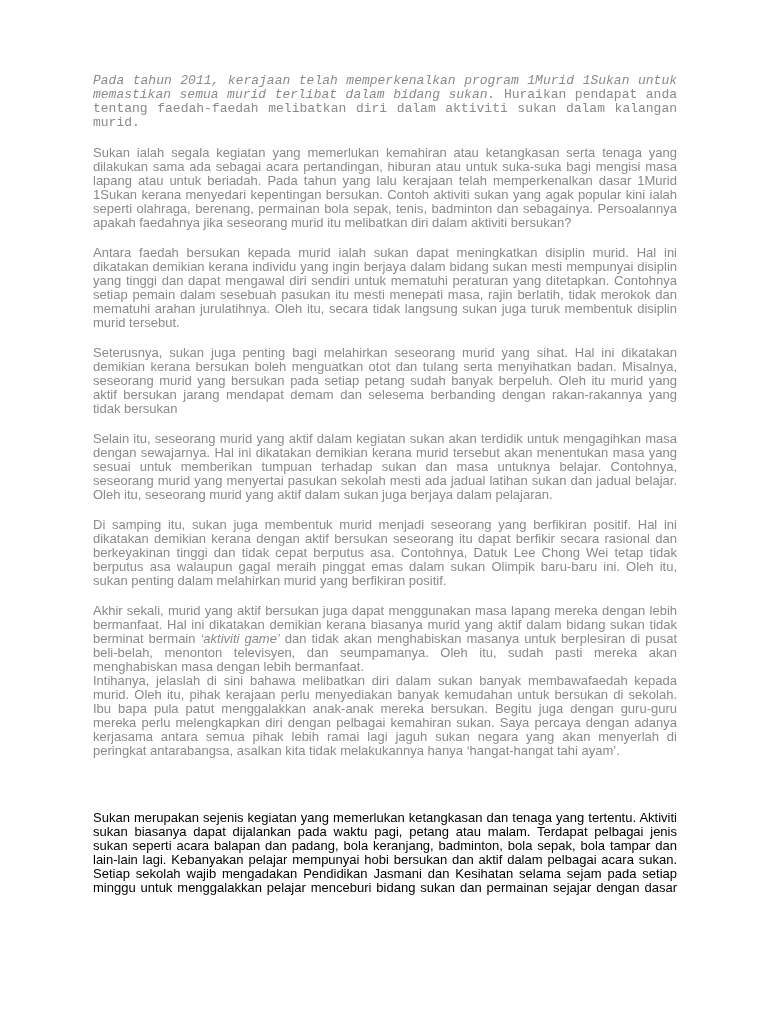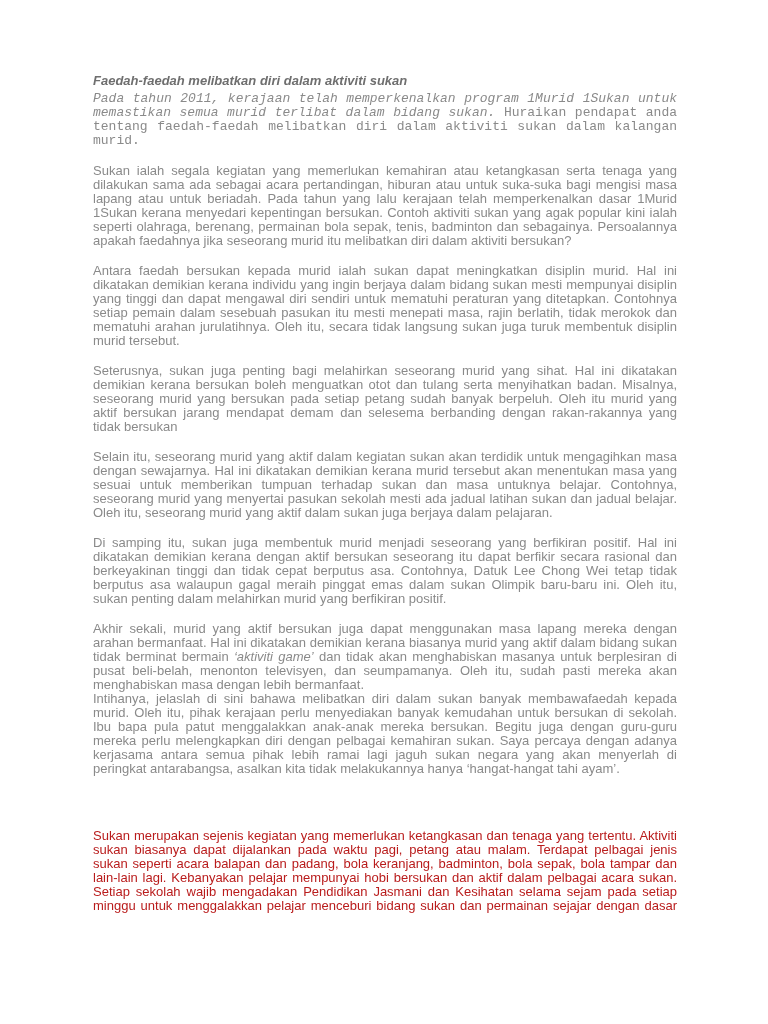--- a/index.html
+++ b/index.html
@@ -48,47 +48,46 @@
   p.para {
     margin: 0 0 16px 0;
   }
   p.no-gap {
     margin-bottom: 0;
   }
   p.closing {
     margin-bottom: 53px;
   }
   p.second-essay {
-    color: #b91c1c;
+    color: #000000;
     text-align-last: justify;
     margin-bottom: 16px;
   }
 </style>
 </head>
 <body>
 
 <div class="page">
   <div class="content">
 
-    <h1 class="essay-title">Faedah-faedah melibatkan diri dalam aktiviti sukan</h1>
 
     <p class="prompt"><span class="italic">Pada tahun 2011, kerajaan telah memperkenalkan program 1Murid 1Sukan untuk memastikan semua murid terlibat dalam bidang sukan.</span>
       <span>Huraikan pendapat anda tentang faedah-faedah melibatkan diri dalam aktiviti sukan dalam kalangan murid.</span></p>
 
     <p class="para">Sukan ialah segala kegiatan yang memerlukan kemahiran atau ketangkasan serta tenaga yang dilakukan sama ada sebagai acara pertandingan, hiburan atau untuk suka-suka bagi mengisi masa lapang atau untuk beriadah. Pada tahun yang lalu kerajaan telah memperkenalkan dasar 1Murid 1Sukan kerana menyedari kepentingan bersukan. Contoh aktiviti sukan yang agak popular kini ialah seperti olahraga, berenang, permainan bola sepak, tenis, badminton dan sebagainya. Persoalannya apakah faedahnya jika seseorang murid itu melibatkan diri dalam aktiviti bersukan?</p>
 
     <p class="para">Antara faedah bersukan kepada murid ialah sukan dapat meningkatkan disiplin murid. Hal ini dikatakan demikian kerana individu yang ingin berjaya dalam bidang sukan mesti mempunyai disiplin yang tinggi dan dapat mengawal diri sendiri untuk mematuhi peraturan yang ditetapkan. Contohnya setiap pemain dalam sesebuah pasukan itu mesti menepati masa, rajin berlatih, tidak merokok dan mematuhi arahan jurulatihnya. Oleh itu, secara tidak langsung sukan juga turuk membentuk disiplin murid tersebut.</p>
 
     <p class="para">Seterusnya, sukan juga penting bagi melahirkan seseorang murid yang sihat. Hal ini dikatakan demikian kerana bersukan boleh menguatkan otot dan tulang serta menyihatkan badan. Misalnya, seseorang murid yang bersukan pada setiap petang sudah banyak berpeluh. Oleh itu murid yang aktif bersukan jarang mendapat demam dan selesema berbanding dengan rakan-rakannya yang tidak bersukan</p>
 
     <p class="para">Selain itu, seseorang murid yang aktif dalam kegiatan sukan akan terdidik untuk mengagihkan masa dengan sewajarnya. Hal ini dikatakan demikian kerana murid tersebut akan menentukan masa yang sesuai untuk memberikan tumpuan terhadap sukan dan masa untuknya belajar. Contohnya, seseorang murid yang menyertai pasukan sekolah mesti ada jadual latihan sukan dan jadual belajar. Oleh itu, seseorang murid yang aktif dalam sukan juga berjaya dalam pelajaran.</p>
 
     <p class="para">Di samping itu, sukan juga membentuk murid menjadi seseorang yang berfikiran positif. Hal ini dikatakan demikian kerana dengan aktif bersukan seseorang itu dapat berfikir secara rasional dan berkeyakinan tinggi dan tidak cepat berputus asa. Contohnya, Datuk Lee Chong Wei tetap tidak berputus asa walaupun gagal meraih pinggat emas dalam sukan Olimpik baru-baru ini. Oleh itu, sukan penting dalam melahirkan murid yang berfikiran positif.</p>
 
-    <p class="para no-gap"><span>Akhir sekali, murid yang aktif bersukan juga dapat menggunakan masa lapang mereka dengan arahan bermanfaat. Hal ini dikatakan demikian kerana biasanya murid yang aktif dalam bidang sukan tidak berminat bermain</span>
+    <p class="para no-gap"><span>Akhir sekali, murid yang aktif bersukan juga dapat menggunakan masa lapang mereka dengan lebih bermanfaat. Hal ini dikatakan demikian kerana biasanya murid yang aktif dalam bidang sukan tidak berminat bermain</span>
       <span class="italic">‘aktiviti game’</span>
       <span>dan tidak akan menghabiskan masanya untuk berplesiran di pusat beli-belah, menonton televisyen, dan seumpamanya. Oleh itu, sudah pasti mereka akan menghabiskan masa dengan lebih bermanfaat.</span></p>
 
     <p class="para closing">Intihanya, jelaslah di sini bahawa melibatkan diri dalam sukan banyak membawafaedah kepada murid. Oleh itu, pihak kerajaan perlu menyediakan banyak kemudahan untuk bersukan di sekolah. Ibu bapa pula patut menggalakkan anak-anak mereka bersukan. Begitu juga dengan guru-guru mereka perlu melengkapkan diri dengan pelbagai kemahiran sukan. Saya percaya dengan adanya kerjasama antara semua pihak lebih ramai lagi jaguh sukan negara yang akan menyerlah di peringkat antarabangsa, asalkan kita tidak melakukannya hanya ‘hangat-hangat tahi ayam’.</p>
 
     <p class="para second-essay">Sukan merupakan sejenis kegiatan yang memerlukan ketangkasan dan tenaga yang tertentu. Aktiviti sukan biasanya dapat dijalankan pada waktu pagi, petang atau malam. Terdapat pelbagai jenis sukan seperti acara balapan dan padang, bola keranjang, badminton, bola sepak, bola tampar dan lain-lain lagi. Kebanyakan pelajar mempunyai hobi bersukan dan aktif dalam pelbagai acara sukan. Setiap sekolah wajib mengadakan Pendidikan Jasmani dan Kesihatan selama sejam pada setiap minggu untuk menggalakkan pelajar menceburi bidang sukan dan permainan sejajar dengan dasar</p>
 
   </div>
 </div>
 

